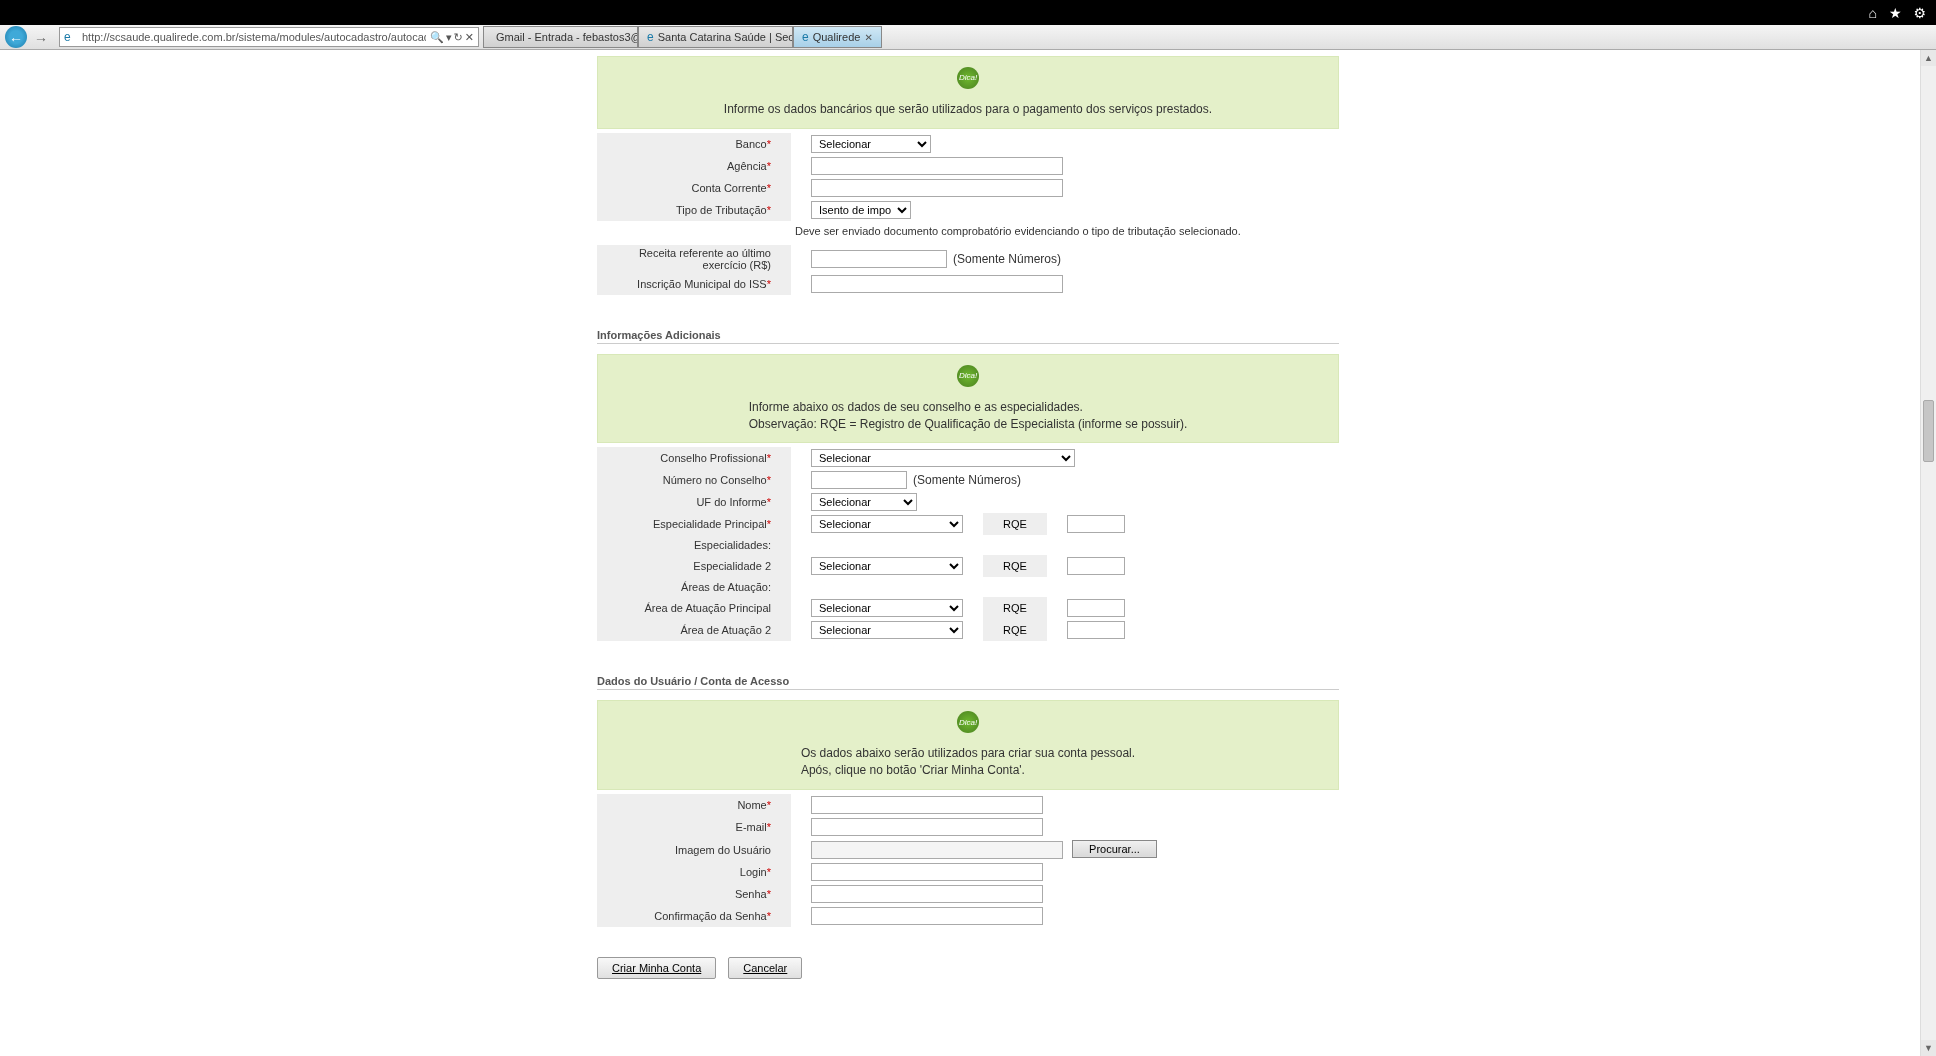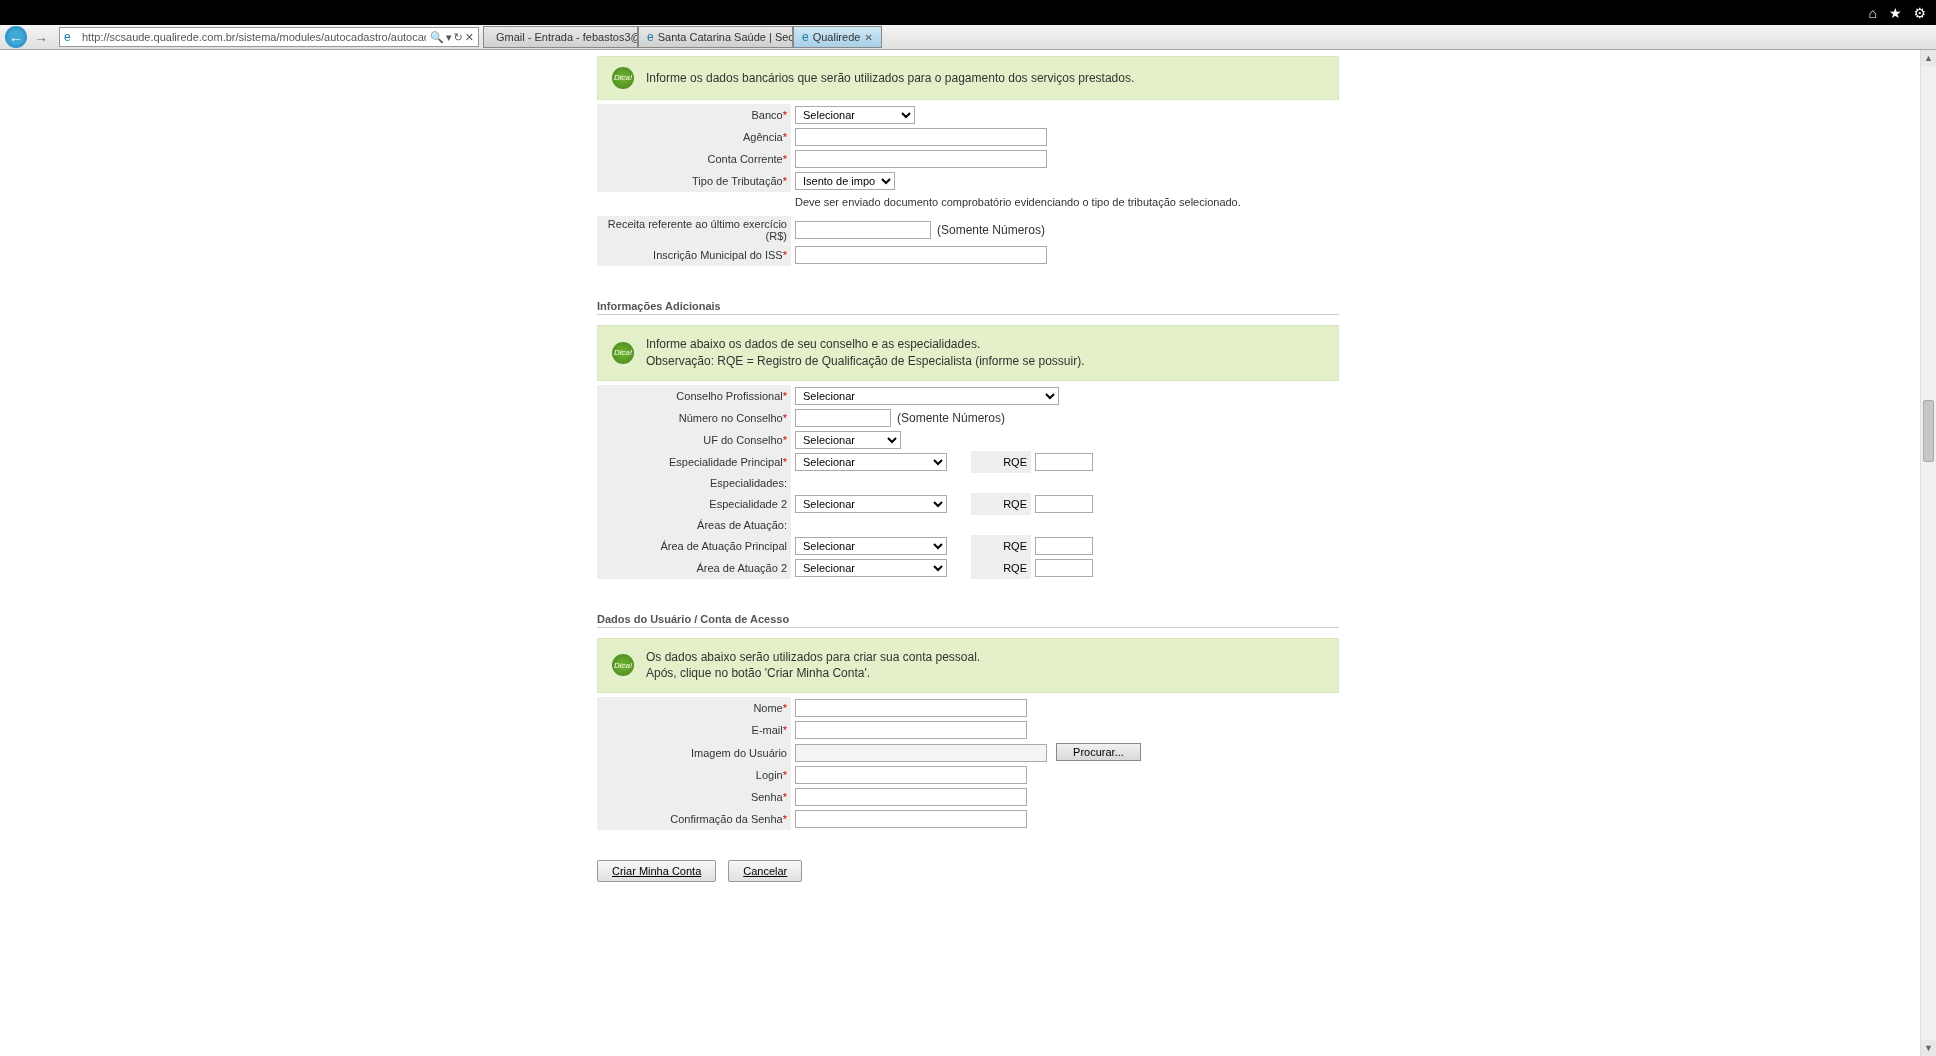--- a/index.html
+++ b/index.html
@@ -21,25 +21,25 @@
   .tabs { display: flex; margin-left: 4px; }
   .tab { height: 22px; padding: 2px 8px; display: flex; align-items: center; gap: 4px; font-size: 11px; border: 1px solid #888; background: linear-gradient(#e8e8e8, #d0d0d0); color: #333; max-width: 155px; overflow: hidden; white-space: nowrap; cursor: pointer; }
   .tab.active { background: linear-gradient(#d0e8f5, #a8d0e8); }
   .tab-close { color: #555; font-size: 10px; margin-left: auto; }
   
   
   .page-viewport { position: absolute; top: 50px; bottom: 0; left: 0; right: 0; background: #fff; overflow: auto; }
   .page-scroll { width: 100%; }
   .page-content { width: 742px; margin: 0 auto; padding: 6px 0 30px 0; }
   
-  .dica-box { background: #e4f0c9; border: 1px solid #d8e8b8; padding: 10px 14px; display: flex; align-items: center; gap: 12px; color: #333; font-size: 12px; line-height: 1.4; }
+  .dica-box { background: #e4f0c9; border: 1px solid #d8e8b8; padding: 10px 14px; display: flex; align-items: center; gap: 12px; color: #333; font-size: 12px; line-height: 1.4; flex-direction: column; }
   .dica-icon { width: 22px; height: 22px; border-radius: 50%; background: radial-gradient(circle, #6fb82e, #4a8020); color: #fff; font-size: 8px; display: flex; align-items: center; justify-content: center; flex-shrink: 0; font-style: italic; }
   
   .form-table { width: 100%; border-collapse: collapse; margin-top: 4px; }
-  .form-table td { padding: 2px 4px; vertical-align: middle; height: 20px; }
+  .form-table td { padding: 2px 20px; vertical-align: middle; height: 20px; }
   .label-cell { width: 194px; text-align: right; background: #eeeeee; font-size: 11px; color: #333; padding-right: 4px; }
   .req { color: #c00; }
   .inp { border: 1px solid #aaa; height: 18px; font-size: 11px; padding: 0 3px; background: #fff; }
   select.inp { background: #fff; }
   .w120 { width: 120px; }
   .w136 { width: 136px; }
   .w150 { width: 152px; }
   .w230 { width: 232px; }
   .w250 { width: 252px; }
   .w265 { width: 264px; }
@@ -163,21 +163,21 @@
         <tbody>
             <tr>
           <td class="label-cell"><span>Conselho Profissional</span><span class="req">*</span></td>
           <td colspan="3"><select class="inp w265"><option>Selecionar</option></select></td>
         </tr>
         <tr>
           <td class="label-cell"><span>Número no Conselho</span><span class="req">*</span></td>
           <td colspan="3"><input class="inp" style="width: 96px;"><span class="hint">(Somente Números)</span></td>
         </tr>
         <tr>
-          <td class="label-cell"><span>UF do Conselho</span><span class="req">*</span></td>
+          <td class="label-cell"><span>UF do Informe</span><span class="req">*</span></td>
           <td colspan="3"><select class="inp" style="width:106px"><option>Selecionar</option></select></td>
         </tr>
         <tr>
           <td class="label-cell"><span>Especialidade Principal</span><span class="req">*</span></td>
           <td style="width:180px"><select class="inp w150"><option>Selecionar</option></select></td>
           <td class="rqe-cell"><span>RQE</span></td>
           <td><input class="inp w60" style=""></td>
         </tr>
         <tr>
           <td class="label-cell"><span>Especialidades:</span></td>

